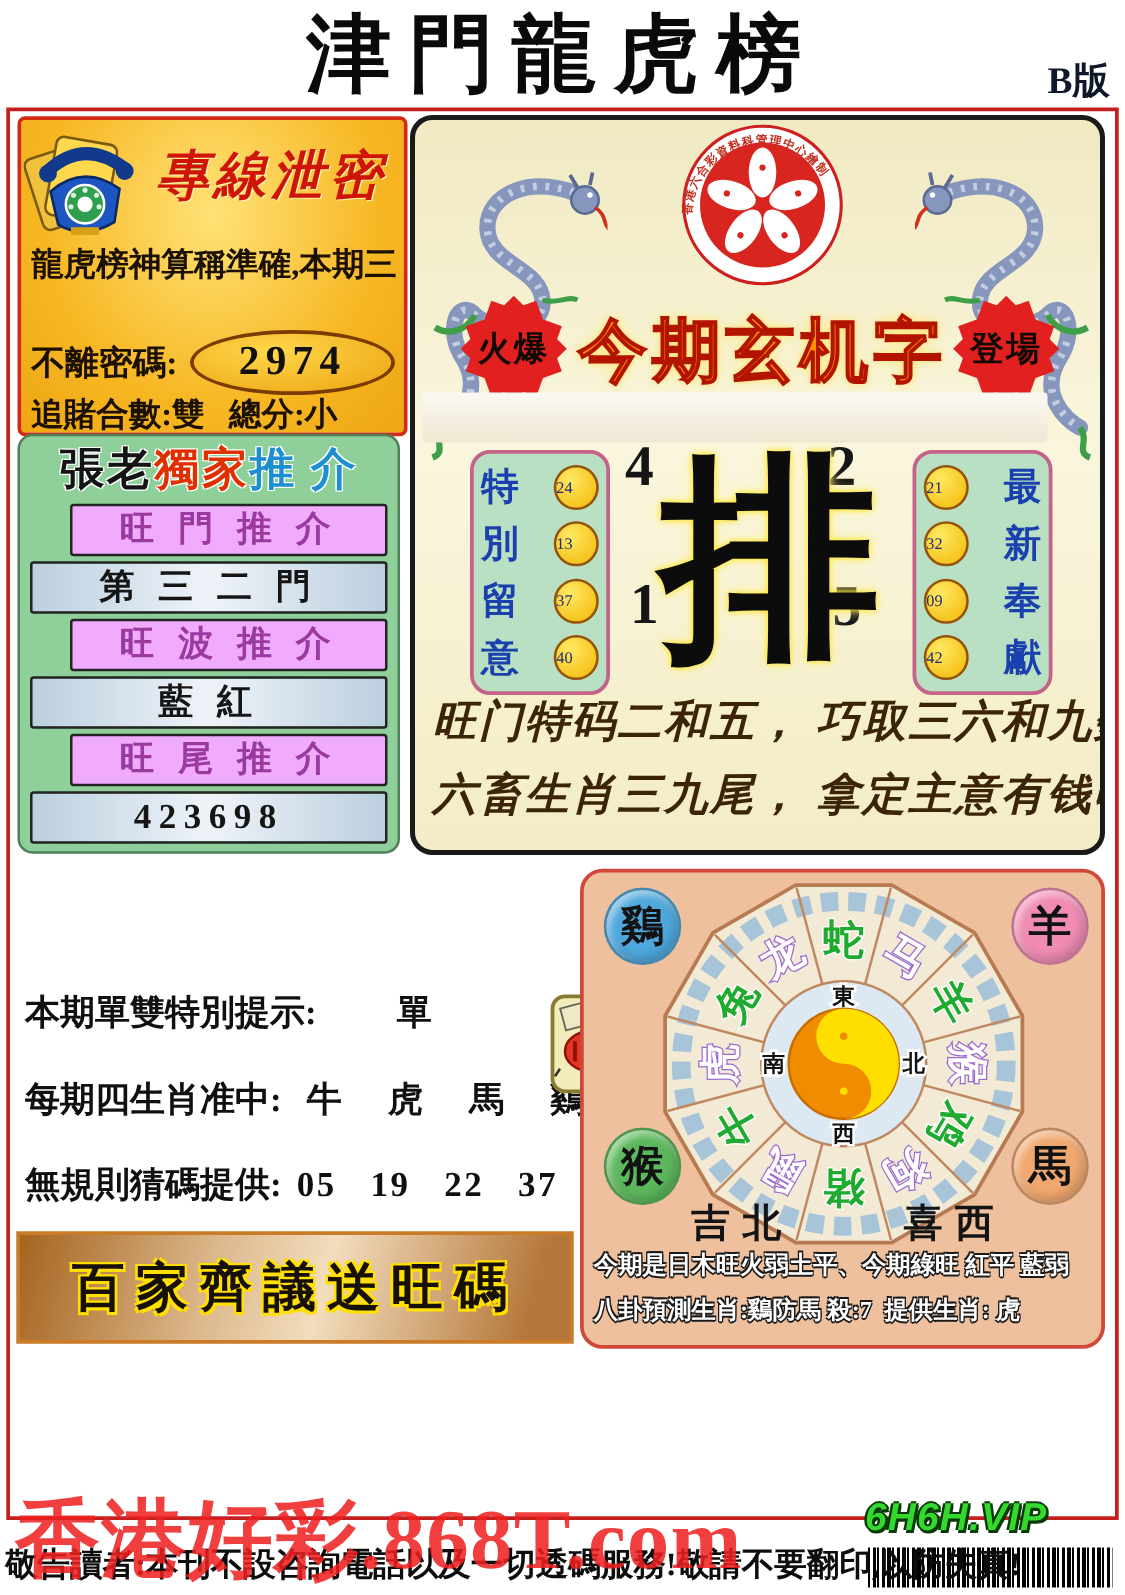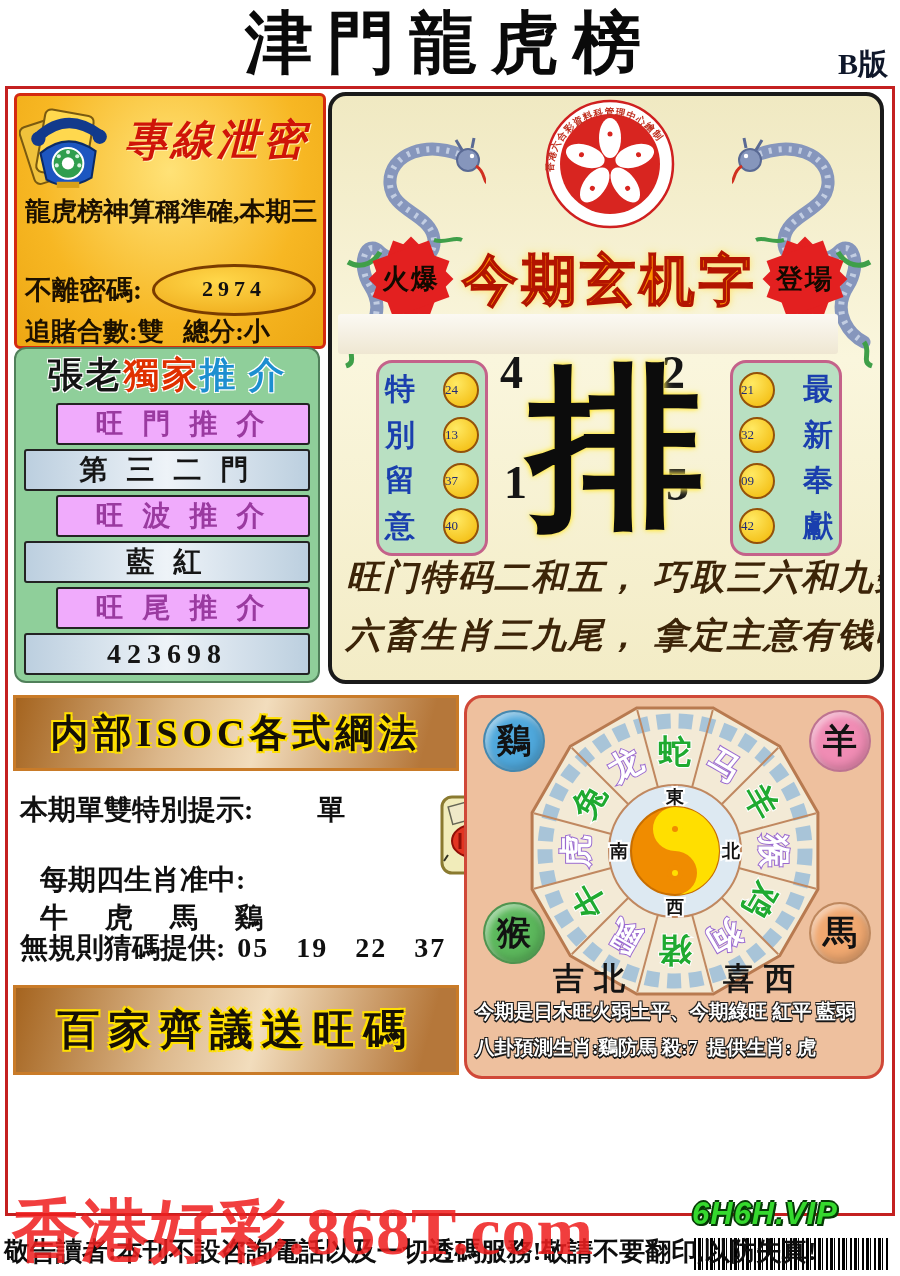--- a/index.html
+++ b/index.html
@@ -19,21 +19,21 @@
   #hotline{left:6px;top:4px;width:306px;height:250px;border:3px solid #d42a10;border-radius:6px;
       background:radial-gradient(ellipse at 50% 30%,#ffe277,#f7b723 62%,#eda713);}
   #hotline .ht-title{left:98px;top:16px;width:204px;text-align:center;font-size:42px;font-weight:900;
       color:#cf1408;font-style:italic;letter-spacing:4px;text-shadow:1px 1px 0 #fff3b0;}
   .ht-line{left:8px;font-size:26px;font-weight:900;color:#1c1000;white-space:pre;}
   #ht-l1{top:98px;} #ht-l2{top:134px;} #ht-l3{top:218px;}
   #code-row{left:8px;top:168px;display:flex;align-items:center;}
   #code-row .lbl{font-size:27px;font-weight:900;color:#1c1000;}
   #code-oval{margin-left:10px;width:158px;height:46px;border:3px solid #7a3c00;border-radius:50%;
       background:radial-gradient(ellipse at 40% 30%,#ffd74a,#eca312);text-align:center;line-height:44px;
-      font-size:22px;font-weight:900;color:#111;letter-spacing:5px;}
+      font-size:33px;font-weight:900;color:#111;letter-spacing:5px;}
 
   
   #recommend{left:6px;top:258px;width:306px;height:336px;background:#8fcf9a;border:2px solid #50805a;
       border-radius:12px;padding:2px 6px;box-sizing:border-box;}
   #rec-title{text-align:center;font-size:36px;font-weight:900;letter-spacing:2px;height:48px;line-height:48px;
       text-shadow:1px 1px 0 #fff,-1px -1px 0 #fff,1px -1px 0 #fff,-1px 1px 0 #fff;}
   #rec-title .p1{color:#141414;} #rec-title .p2{color:#e03000;} #rec-title .p3{color:#1d8fd0;}
   .rec-row{height:38px;line-height:38px;margin:4px 2px;border:2px solid #232323;text-align:center;
       font-size:28px;font-weight:900;letter-spacing:6px;border-radius:3px;}
   .rec-lab{background:#f0abfc;color:#9a3aa0;margin-left:34px;}
@@ -74,21 +74,21 @@
       letter-spacing:2px;white-space:pre;}
   #poem1{top:458px;} #poem2{top:516px;}
 
   
   .bronze{border:3px solid #c97b28;background:linear-gradient(105deg,#a5641f,#dcb88c 35%,#f2ddbd 55%,#b5773a 92%);
       display:flex;align-items:center;justify-content:center;font-weight:900;color:#161006;
       text-shadow:2px 2px 0 #ffe000,-2px -2px 0 #ffe000,2px -2px 0 #ffe000,-2px 2px 0 #ffe000;box-sizing:border-box;}
   #isoc-banner{left:5px;top:606px;width:446px;height:76px;font-size:38px;letter-spacing:5px;}
   #banner2{left:5px;top:896px;width:446px;height:90px;font-size:42px;letter-spacing:9px;}
   .isoc-line{left:12px;display:flex;align-items:baseline;font-size:28px;font-weight:900;color:#101010;white-space:pre;}
-  #isoc-l1{top:702px;} #isoc-l2{top:772px;flex-direction:column;} #isoc-l3{top:840px;}
+  #isoc-l1{top:702px;} #isoc-l2{top:772px;} #isoc-l3{top:840px;}
   #isoc-l1 .val{margin-left:64px;} #isoc-l2 .val{margin-left:20px;letter-spacing:4px;}
   #isoc-l3 .val{margin-left:12px;letter-spacing:2px;}
   #fist{left:430px;top:700px;}
 
   
   #zodiac{left:456px;top:606px;width:420px;height:384px;background:#eec09e;border:3px solid #d04838;
       border-radius:18px;box-sizing:border-box;}
   .badge{width:58px;height:58px;border-radius:50%;display:flex;align-items:center;justify-content:center;
       font-size:34px;font-weight:900;color:#121212;border:2px solid rgba(40,40,40,.25);
       box-shadow:inset -3px -4px 8px rgba(0,0,0,.18), inset 3px 4px 6px rgba(255,255,255,.5);}
@@ -274,21 +274,20 @@
       <div class="pill-row">
           <span class="numball">42</span>
           <span class="pill-char">獻</span>
         </div>
     </div>
 
     <div class="abs poem" id="poem1">旺门特码二和五， 巧取三六和九数</div>
     <div class="abs poem" id="poem2">六畜生肖三九尾， 拿定主意有钱收</div>
   </div>
 
-  <div class="abs bronze" id="isoc-banner">内部ISOC各式綱法</div>
   <div class="abs isoc-line" id="isoc-l1">
     <span>本期單雙特別提示:</span>
     <span class="val">單</span>
   </div>
   <div class="abs isoc-line" id="isoc-l2">
     <span>每期四生肖准中:</span>
     <span class="val">牛   虎   馬   鷄</span>
   </div>
   <div class="abs isoc-line" id="isoc-l3">
     <span>無規則猜碼提供:</span>

